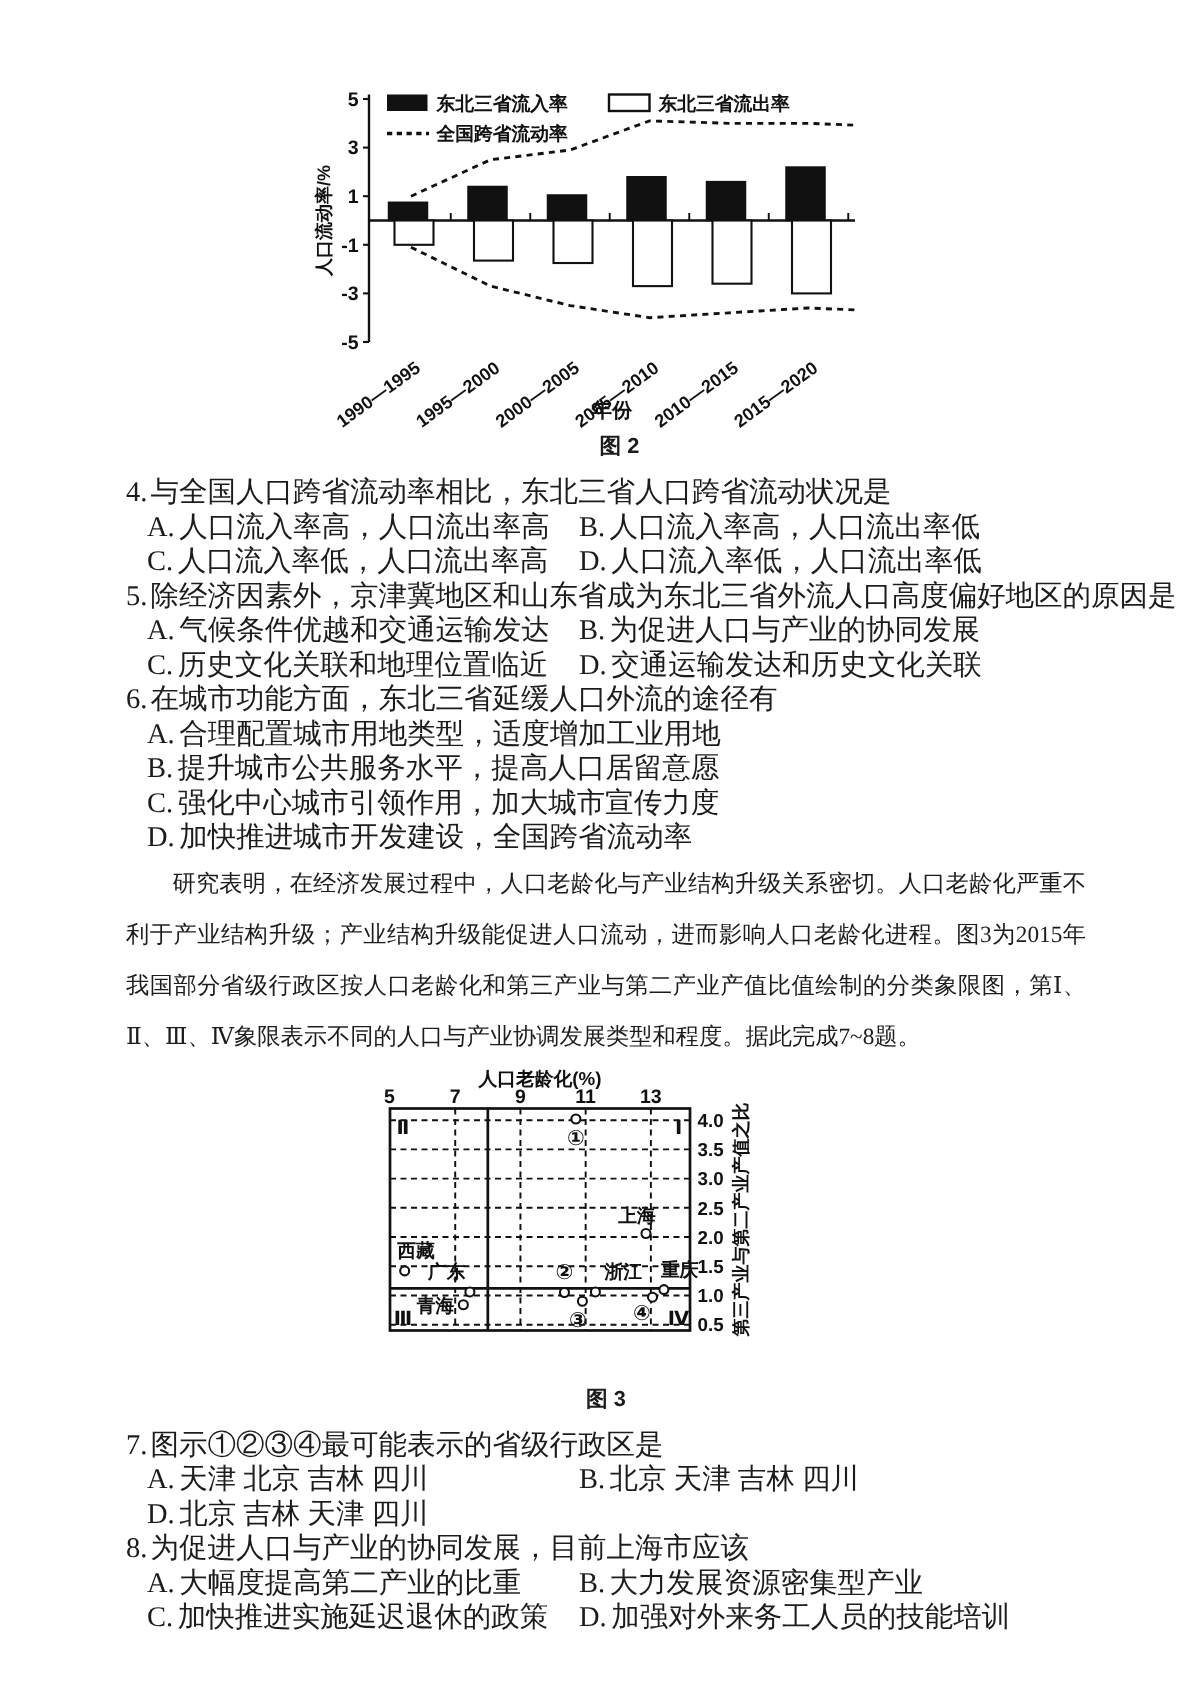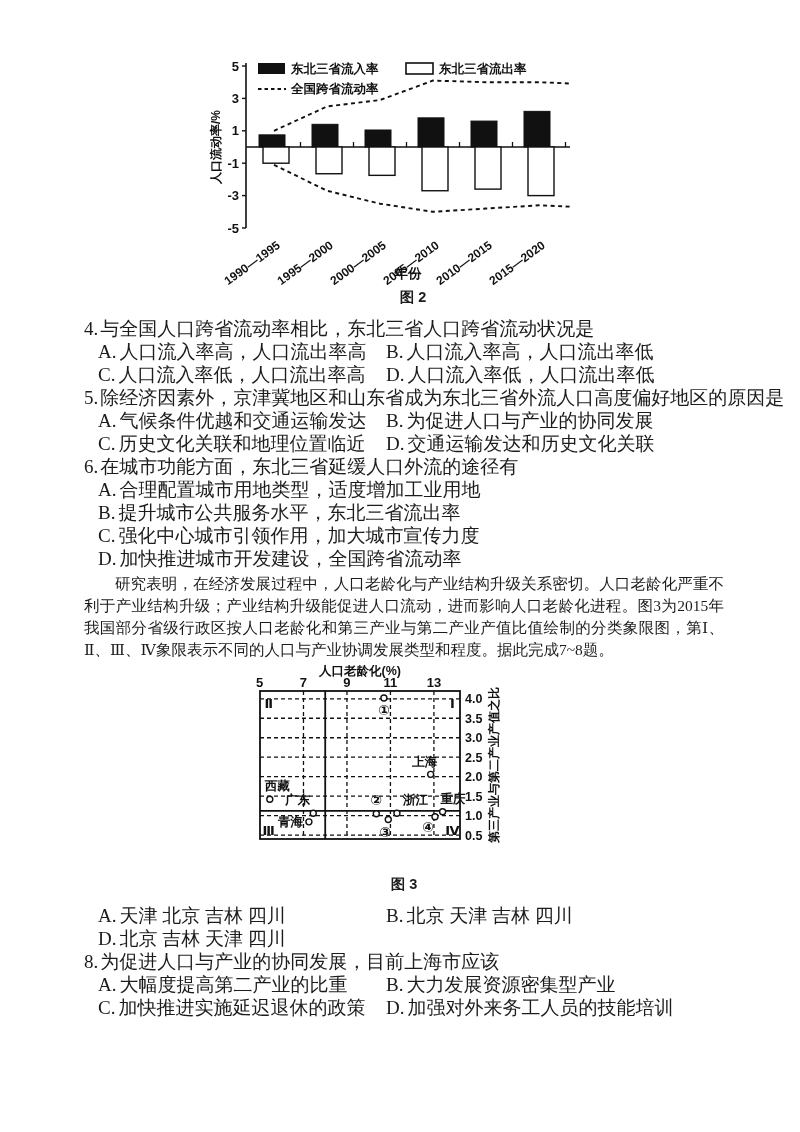--- a/index.html
+++ b/index.html
@@ -15,21 +15,21 @@
   .fig-caption{font-weight:700;font-size:14.5px;margin-top:0px;font-family:"Liberation Sans","DejaVu Sans",sans-serif;}
   svg{display:block;}
   svg text{font-family:"Liberation Sans","DejaVu Sans",sans-serif;}
   .question{font-size:19px;line-height:23px;}
   .q-stem{white-space:nowrap;}
   .q-num{margin-right:2px;}
   .q-options.two-col{display:grid;grid-template-columns:46% 1fr;padding-left:14px;}
   .q-options.one-col{padding-left:14px;}
   .option{white-space:nowrap;}
   .opt-letter{margin-right:3px;}
-  .intro{font-size:15.5px;line-height:22px;text-align:justify;text-indent:2em;margin:3px 0 4px 0;}
+  .intro{font-size:15.5px;line-height:34px;text-align:justify;text-indent:2em;margin:3px 0 4px 0;}
 </style>
 </head>
 <body>
 
 <div class="content">
 
   <div class="figure fig2-wrap">
     <svg id="chart2" width="410" height="238" viewBox="0 0 410 238">
         <g>
           <line x1="38" y1="13" x2="38" y2="178" stroke="#111" stroke-width="1.6"></line>
@@ -111,21 +111,21 @@
           <div class="option"><span class="opt-letter">A.</span><span class="opt-text">气候条件优越和交通运输发达</span></div>
           <div class="option"><span class="opt-letter">B.</span><span class="opt-text">为促进人口与产业的协同发展</span></div>
           <div class="option"><span class="opt-letter">C.</span><span class="opt-text">历史文化关联和地理位置临近</span></div>
           <div class="option"><span class="opt-letter">D.</span><span class="opt-text">交通运输发达和历史文化关联</span></div>
         </div>
       </div>
       <div class="question">
         <div class="q-stem"><span class="q-num">6.</span><span>在城市功能方面，东北三省延缓人口外流的途径有</span></div>
         <div class="q-options one-col">
           <div class="option"><span class="opt-letter">A.</span><span class="opt-text">合理配置城市用地类型，适度增加工业用地</span></div>
-          <div class="option"><span class="opt-letter">B.</span><span class="opt-text">提升城市公共服务水平，东北三省流出率</span></div>
+          <div class="option"><span class="opt-letter">B.</span><span class="opt-text">提升城市公共服务水平，提高人口居留意愿</span></div>
           <div class="option"><span class="opt-letter">C.</span><span class="opt-text">强化中心城市引领作用，加大城市宣传力度</span></div>
           <div class="option"><span class="opt-letter">D.</span><span class="opt-text">加快推进城市开发建设，全国跨省流动率</span></div>
         </div>
       </div>
     </div>
 
   <p class="intro">研究表明，在经济发展过程中，人口老龄化与产业结构升级关系密切。人口老龄化严重不利于产业结构升级；产业结构升级能促进人口流动，进而影响人口老龄化进程。图3为2015年我国部分省级行政区按人口老龄化和第三产业与第二产业产值比值绘制的分类象限图，第Ⅰ、Ⅱ、Ⅲ、Ⅳ象限表示不同的人口与产业协调发展类型和程度。据此完成7~8题。</p>
 
   <div class="figure">
     <svg id="chart3" width="344" height="210" viewBox="0 0 344 210">
@@ -192,20 +192,21 @@
           <text x="153.2608695652174" y="171.52631578947367" font-size="14" text-anchor="middle" font-weight="700" fill="#111">③</text>
           <circle cx="203.00000000000003" cy="151.8" r="3" fill="#fff" stroke="#111" stroke-width="1.4"></circle>
           <text x="196.00000000000003" y="166.8" font-size="14" text-anchor="middle" font-weight="700" fill="#111">④</text>
         </g>
       </svg>
     <div class="fig-caption">图 3</div>
   </div>
 
   <div id="questions-b">
       <div class="question">
+        <div class="q-stem"><span class="q-num">7.</span><span>图示①②③④最可能表示的省级行政区是</span></div>
         <div class="q-options two-col">
           <div class="option"><span class="opt-letter">A.</span><span class="opt-text">天津 北京 吉林 四川</span></div>
           <div class="option"><span class="opt-letter">B.</span><span class="opt-text">北京 天津 吉林 四川</span></div>
           <div class="option"><span class="opt-letter">D.</span><span class="opt-text">北京 吉林 天津 四川</span></div>
         </div>
       </div>
       <div class="question">
         <div class="q-stem"><span class="q-num">8.</span><span>为促进人口与产业的协同发展，目前上海市应该</span></div>
         <div class="q-options two-col">
           <div class="option"><span class="opt-letter">A.</span><span class="opt-text">大幅度提高第二产业的比重</span></div>

